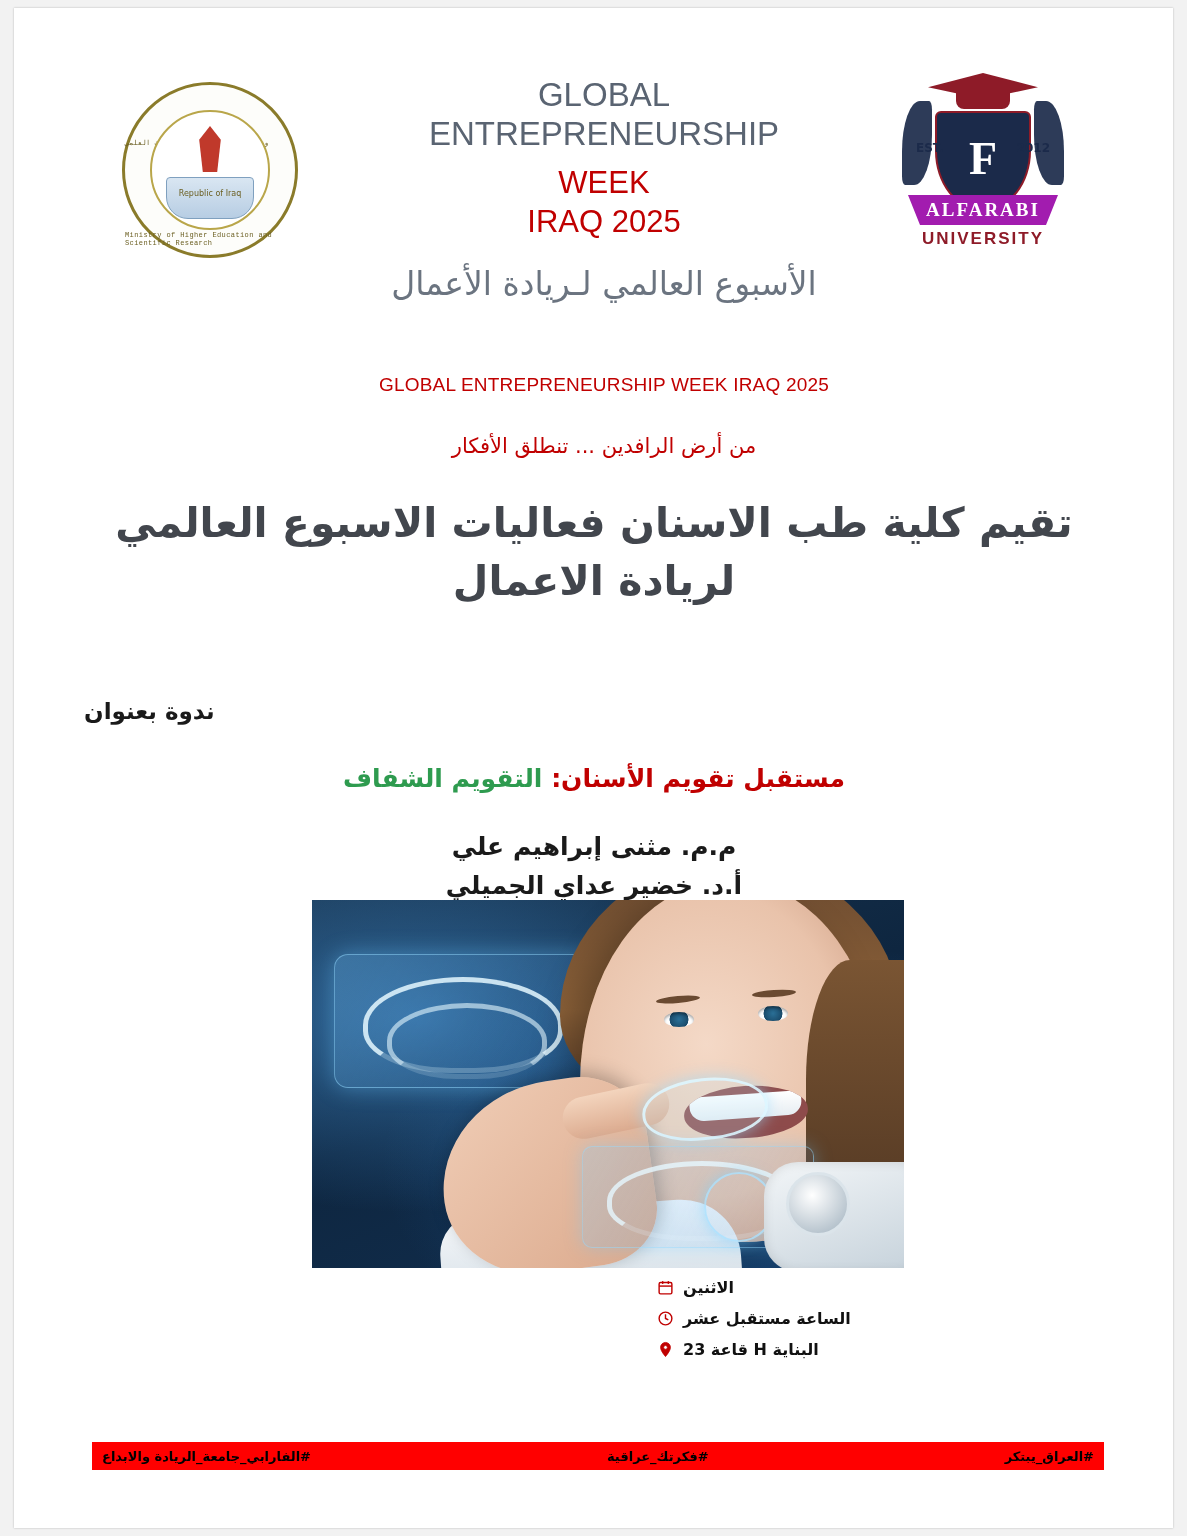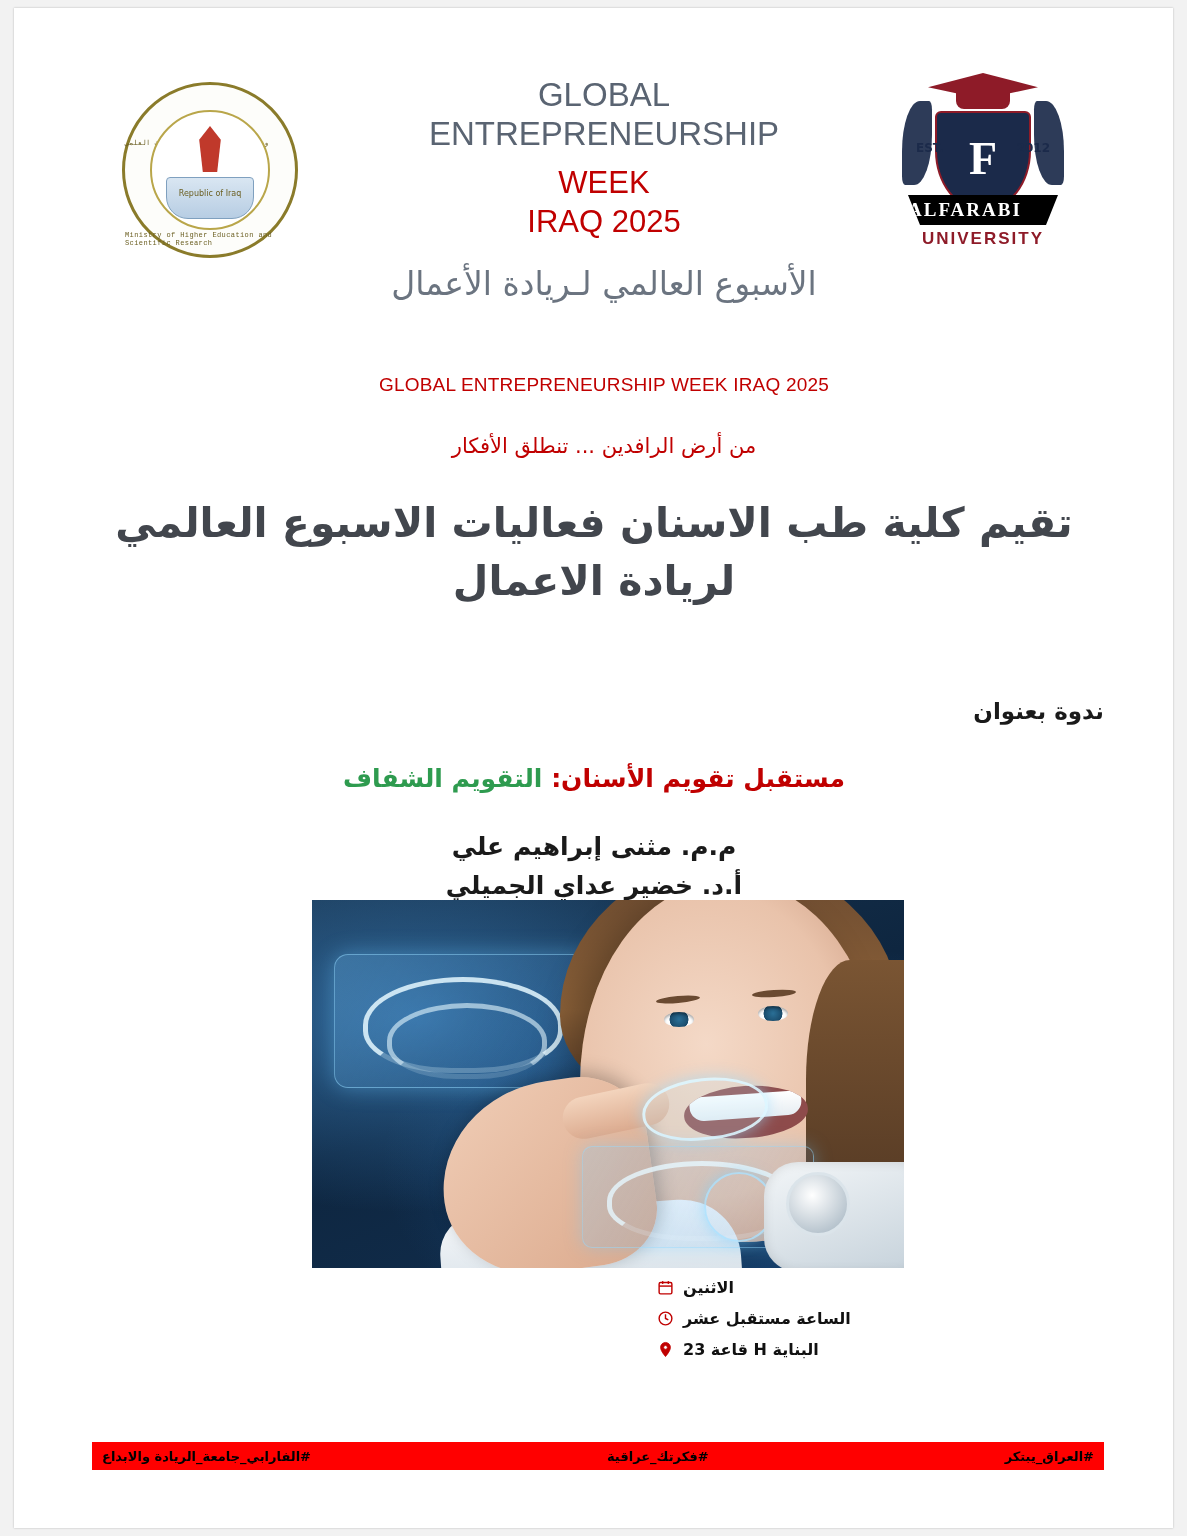--- a/index.html
+++ b/index.html
@@ -168,25 +168,26 @@
   }
   .crest-year-l { left: 16px; }
   .crest-year-r { right: 16px; }
   .crest-ribbon {
     position: absolute;
     left: 50%;
     top: 128px;
     transform: translateX(-50%);
     width: 150px;
     height: 30px;
-    background: #000000;
+    background: #a21caf;
     color: #ffffff;
     font-size: 19px;
     font-weight: bold;
     letter-spacing: 2px;
+    text-align: center;
     line-height: 30px;
     clip-path: polygon(0 0, 100% 0, 92% 100%, 8% 100%);
     font-family: "Liberation Serif", serif;
   }
   .crest-uni {
     position: absolute;
     left: 0; right: 0;
     top: 162px;
     text-align: center;
     color: #8e1b28;
@@ -269,21 +270,21 @@
     letter-spacing: 5px;
     line-height: 1.42;
     font-family: "DejaVu Sans", sans-serif;
   }
 
   .seminar-label {
     position: absolute;
     left: 70px;
     top: 690px;
     width: 1020px;
-    text-align: right;
+    text-align: left;
     direction: rtl;
     font-size: 23px;
     font-weight: bold;
     color: #1a1a1a;
     font-family: "DejaVu Sans", sans-serif;
   }
   .seminar-title {
     position: absolute;
     left: 70px;
     top: 756px;

